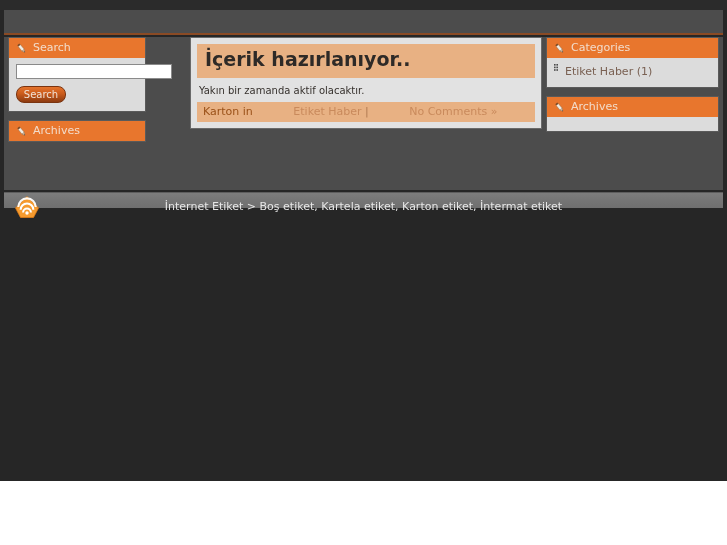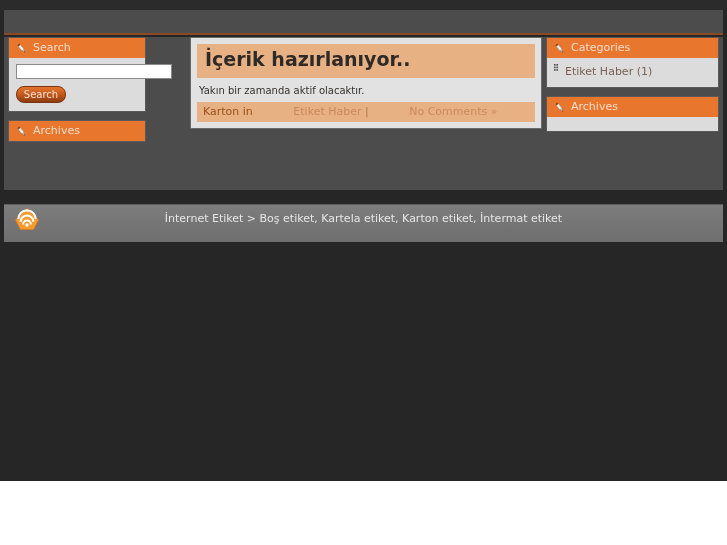--- a/index.html
+++ b/index.html
@@ -172,23 +172,23 @@
     padding: 3px 6px 4px 6px;
     color: #9a5118;
   }
   #post-meta a { color: #c98a5c; text-decoration: none; margin-left: 37px; }
   .meta-sep { color: #b07a50; }
 
   
   #site-footer {
     position: absolute;
     left: 4px;
-    top: 204px;
+    top: 192px;
     width: 719px;
-    height: 38px;
+    height: 16px;
     background: linear-gradient(to bottom, #7d7d7d 0%, #757575 50%, #6f6f6f 100%);
     border-top: 1px solid #5e5e5e;
   }
   #footer-logo {
     position: absolute;
     left: 10px;
     top: 2px;
     width: 26px;
     height: 26px;
   }

